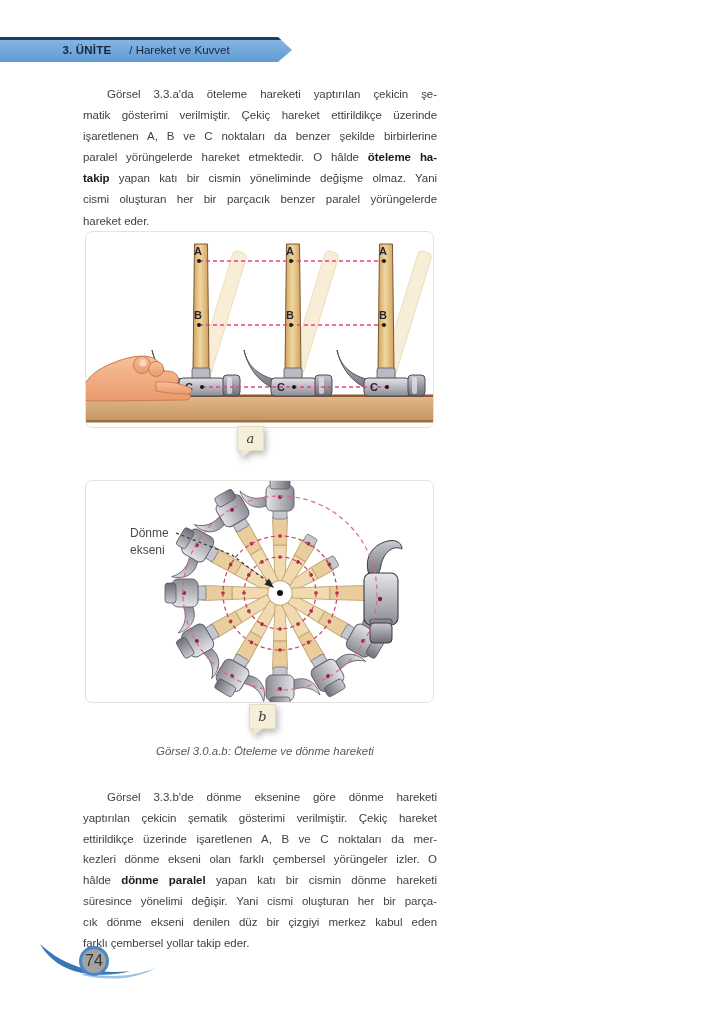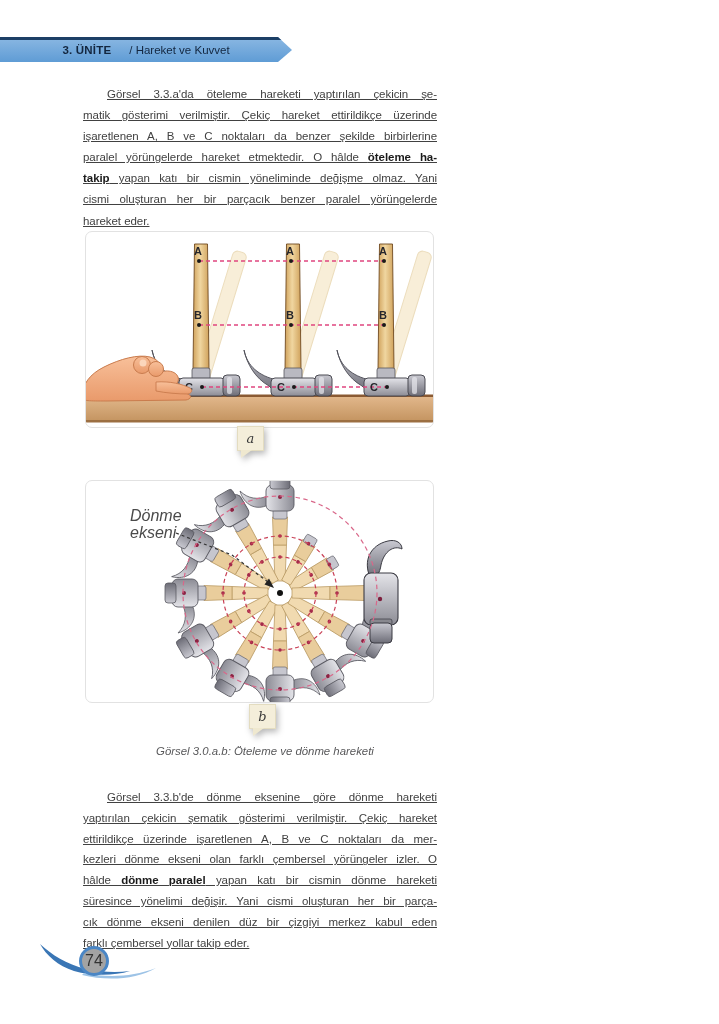--- a/index.html
+++ b/index.html
@@ -12,31 +12,31 @@
     position:absolute;left:0;top:37px;width:292px;height:25px;
     background:linear-gradient(#8bb8e3,#5f9cd5);
     clip-path:polygon(0 0,278px 0,292px 52%,278px 100%,0 100%);
     display:flex;align-items:center;justify-content:center;
     font-size:11.5px;color:#13263f;
   }
   .banner::before{content:"";position:absolute;left:0;top:0;width:100%;height:3px;background:#1c3f66;}
   .banner .b1{font-weight:bold;margin-right:18px;letter-spacing:.2px;}
   
   .para{position:absolute;left:83px;width:354px;font-size:11.5px;line-height:21.1px;
-        color:#414141;letter-spacing:-0.05px;text-decoration:underline;}
+        color:#414141;letter-spacing:-0.05px;}
   .para.p2{line-height:20.8px;}
   .jl{text-align:justify;text-align-last:justify;white-space:normal;}
   .jl.last{text-align:left;text-align-last:auto;}
   .jl.ind{text-indent:24px;}
   .bb{font-weight:bold;color:#1b1b1b;}
   
   .figure{position:absolute;background:#fff;border:1px solid #e2e2e2;border-radius:7px;overflow:hidden;}
   .fig-a{left:85px;top:231px;width:347px;height:195px;}
   .fig-b{left:85px;top:480px;width:347px;height:221px;}
-  .axis-label{position:absolute;left:44px;top:26px;font-size:16px;line-height:17px;color:#4a4a4a;font-style:italic;}
+  .axis-label{position:absolute;left:44px;top:44px;font-size:12px;line-height:17px;color:#4a4a4a;}
   .axis-label span{display:block;}
   
   .tag{
     position:absolute;width:25px;height:23px;background:#f4eeda;
     border:1px solid #e3dcc0;display:flex;align-items:center;justify-content:center;
     font-family:"DejaVu Serif",serif;font-style:italic;font-size:13px;color:#3a3a3a;
     filter:drop-shadow(2px 3px 3px rgba(0,0,0,0.28));
   }
   .tag::after{
     content:"";position:absolute;left:3px;bottom:-8px;width:0;height:0;

